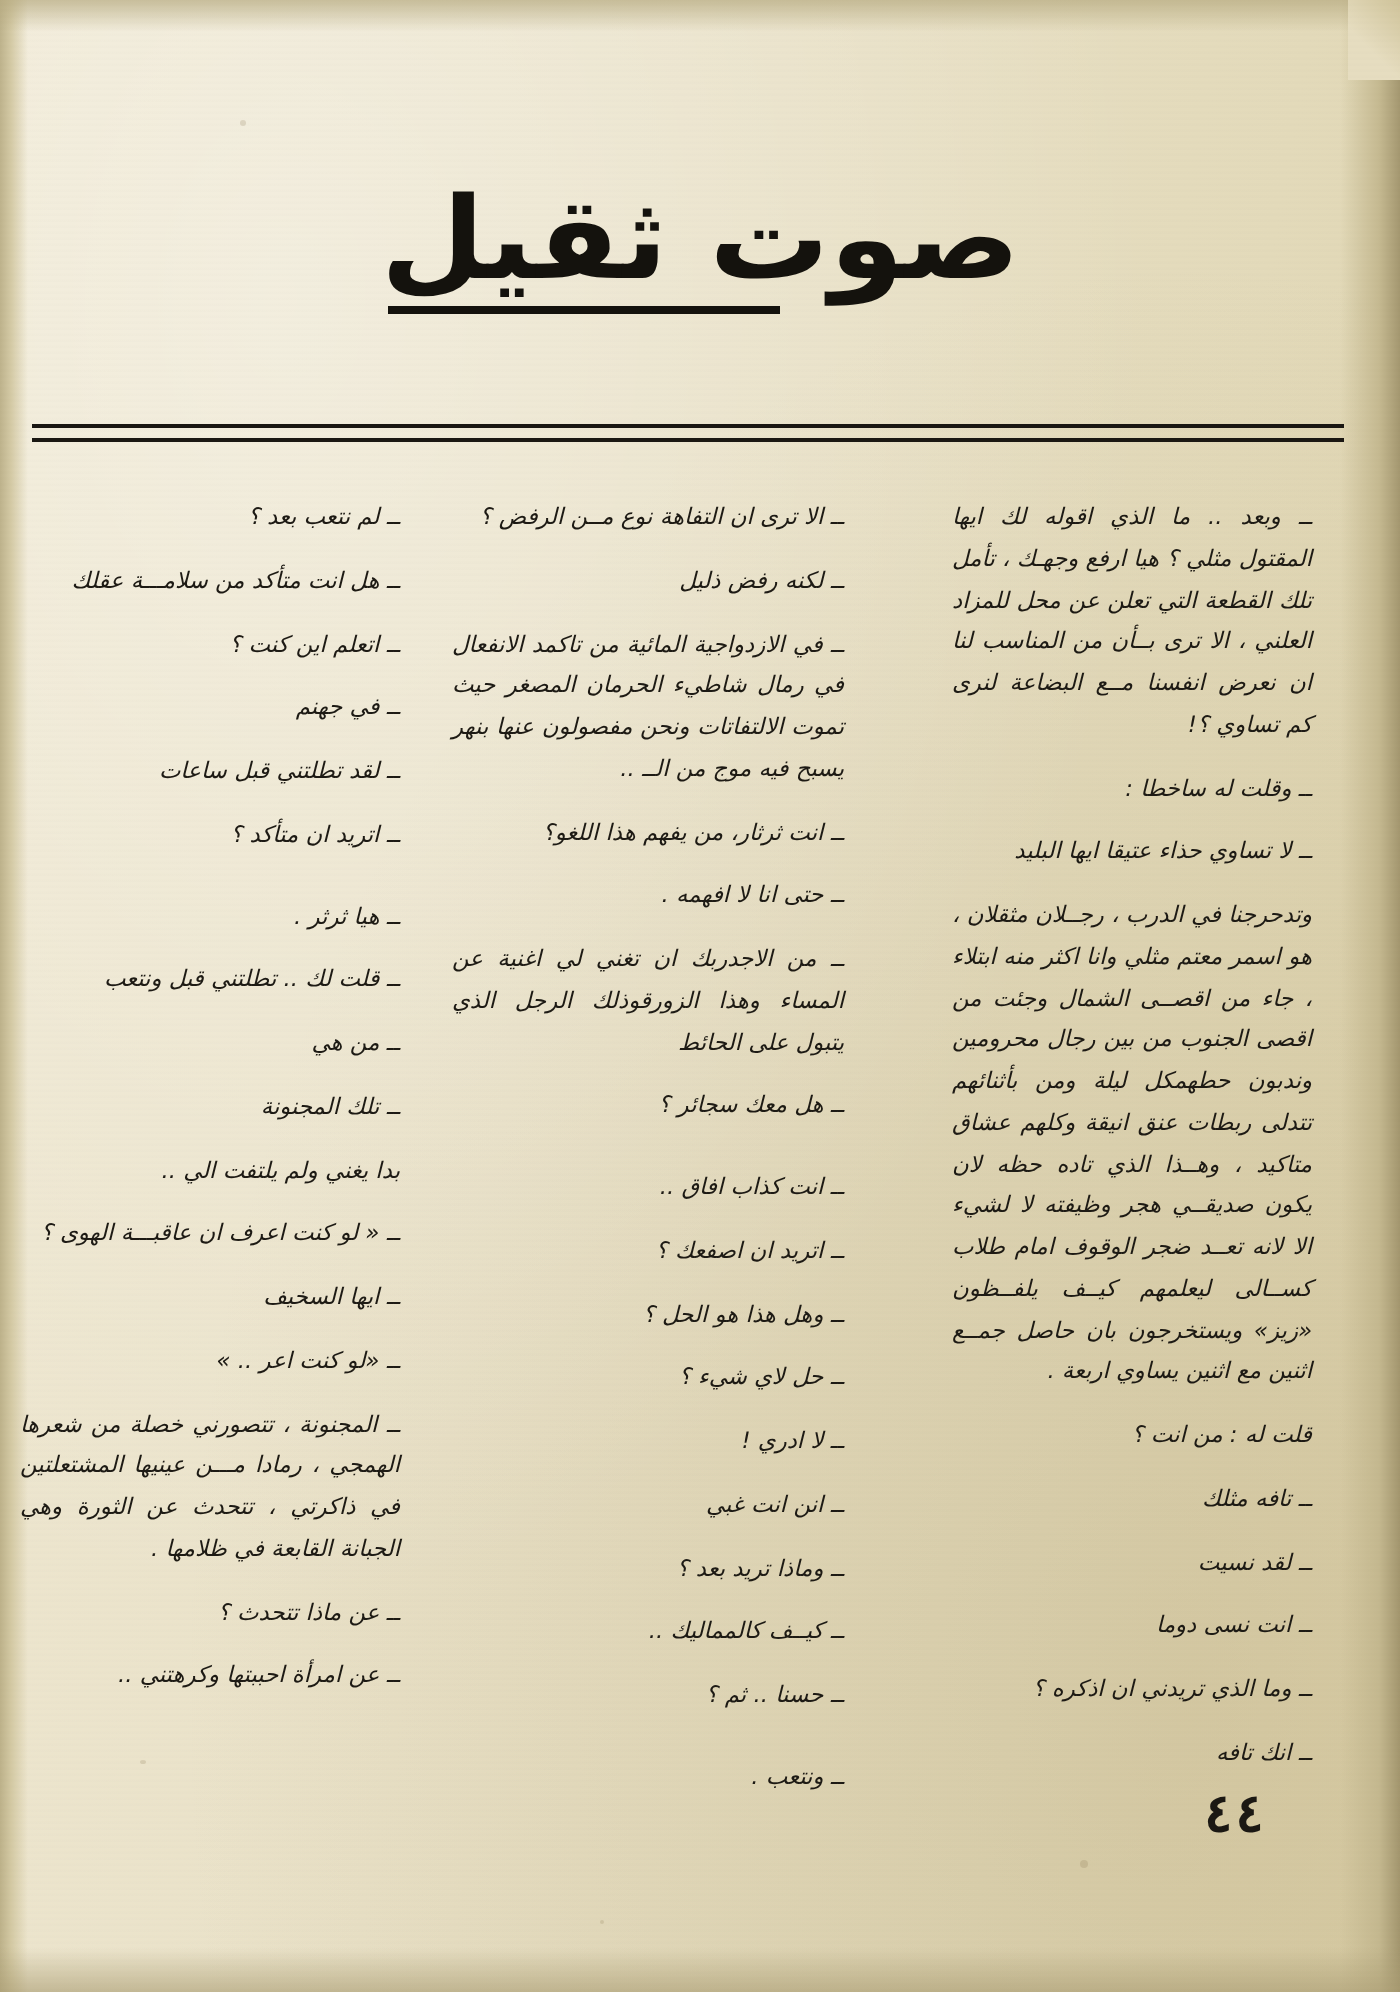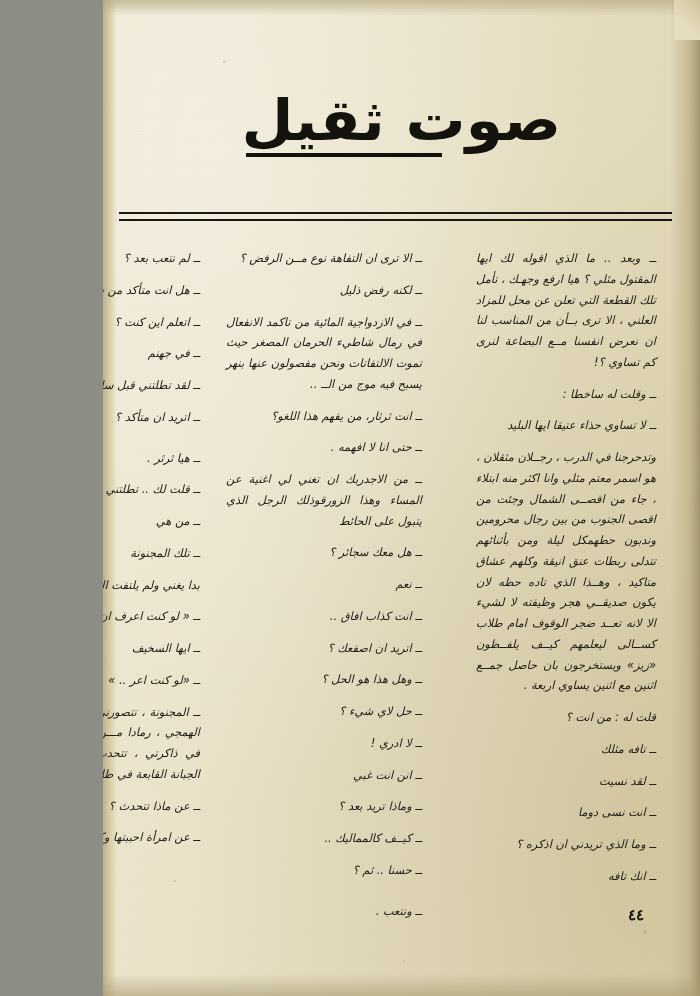--- a/index.html
+++ b/index.html
@@ -5,21 +5,21 @@
   html, body {
     margin: 0;
     padding: 0;
     background: #8d8d86;
   }
   body {
     font-family: "Liberation Serif", serif;
   }
   #page {
     position: relative;
-    width: 597px;
+    width: 700px;
     height: 996px;
     overflow: hidden;
     background: #e8e0c8;
     background-image:
       radial-gradient(ellipse at 20% 15%, rgba(255,255,255,0.35), rgba(255,255,255,0) 55%),
       radial-gradient(ellipse at 85% 85%, rgba(160,140,90,0.22), rgba(160,140,90,0) 60%),
       linear-gradient(100deg, #efe8d2 0%, #e9e1c7 40%, #e3daba 75%, #ded3ad 100%);
   }
   
   .edge-left {
@@ -120,23 +120,23 @@
     text-align-last: right;
   }
   .dialogue {
     text-align: right;
   }
   .spacer { height: 9px; }
 
   .page-number {
     position: absolute;
     bottom: 72px;
-    right: 56px;
-    font-family: Liberation Sans, sans-serif;
-    font-size: 15px;
+    right: 67px;
+    font-family: Liberation Mono, monospace;
+    font-size: 26px;
     font-weight: bold;
     color: #1b1813;
     letter-spacing: 2px;
   }
 
   
   .grain {
     position: absolute; inset: 0;
     pointer-events: none;
     background-image:
@@ -199,21 +199,20 @@
       <p class="para-just">ــ في الازدواجية المائية من تاكمد الانفعال في رمال شاطيء الحرمان المصغر حيث تموت الالتفاتات ونحن مفصولون عنها بنهر يسبح فيه موج من الــ ..</p>
       <div class="spacer"></div>
       <p class="para-just">ــ انت ثرثار، من يفهم هذا اللغو؟</p>
       <div class="spacer"></div>
       <p class="dialogue">ــ حتى انا لا افهمه .</p>
       <div class="spacer"></div>
       <p class="para-just">ــ من الاجدربك ان تغني لي اغنية عن المساء وهذا الزورقوذلك الرجل الذي يتبول على الحائط</p>
       <div class="spacer"></div>
       <p class="dialogue">ــ هل معك سجائر ؟</p>
       <div class="spacer"></div>
-      <p class="dialogue">ــ نعم</p>
       <div class="spacer"></div>
       <p class="dialogue">ــ انت كذاب افاق ..</p>
       <div class="spacer"></div>
       <p class="dialogue">ــ اتريد ان اصفعك ؟</p>
       <div class="spacer"></div>
       <p class="dialogue">ــ وهل هذا هو الحل ؟</p>
       <div class="spacer"></div>
       <p class="dialogue">ــ حل لاي شيء ؟</p>
       <div class="spacer"></div>
       <p class="dialogue">ــ لا ادري !</p>

